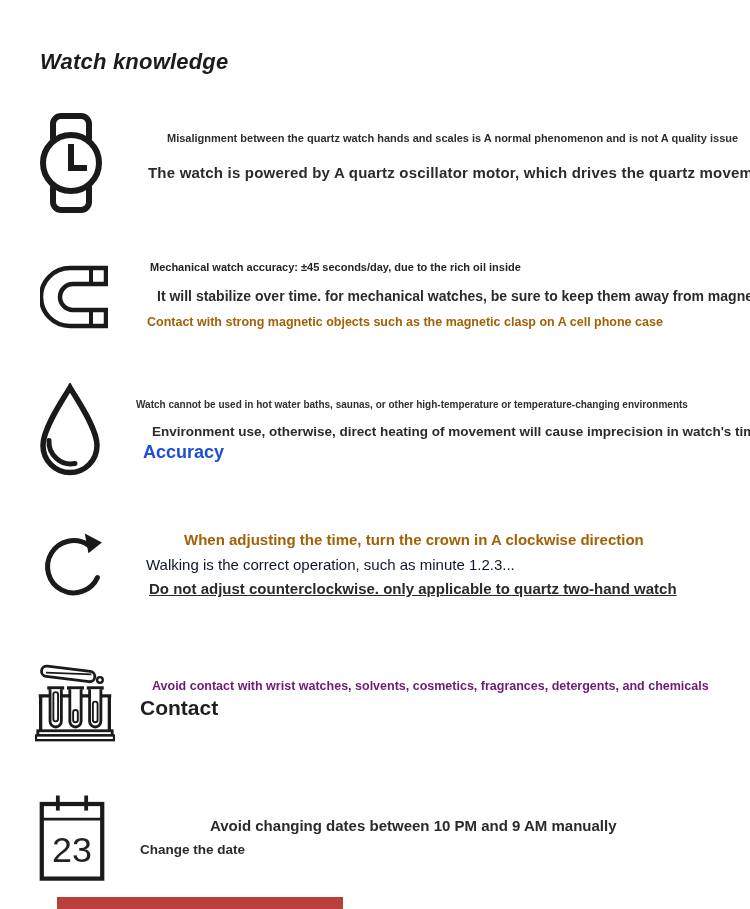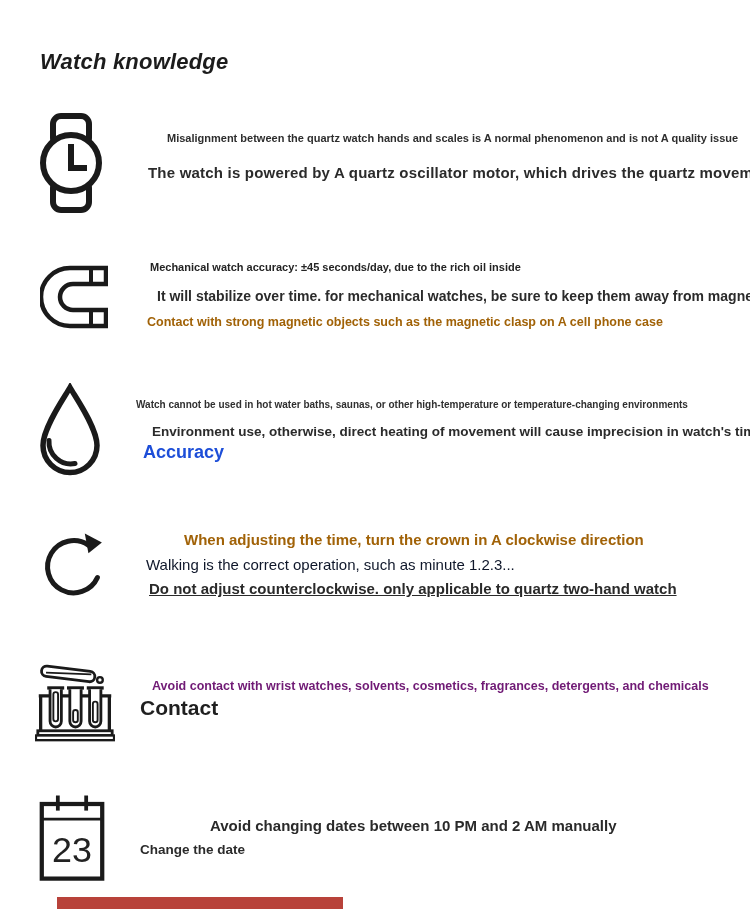--- a/index.html
+++ b/index.html
@@ -117,18 +117,18 @@
 
   <div class="icon i6">
     <svg width="68" height="92" viewBox="0 0 72 94" fill="none" stroke="#1a1a1a">
       <rect x="4" y="11" width="64" height="79" fill="#ffffff" stroke-width="4.5"></rect>
       <line x1="21" y1="2" x2="21" y2="18" stroke-width="4"></line>
       <line x1="51" y1="2" x2="51" y2="18" stroke-width="4"></line>
       <line x1="4" y1="27" x2="68" y2="27" stroke-width="3"></line>
       <text x="36" y="72" text-anchor="middle" font-size="38" fill="#222222" stroke="none" font-family="Liberation Sans, sans-serif" font-weight="400">23</text>
     </svg>
   </div>
-  <div class="abs s6l1">Avoid changing dates between 10 PM and 2 AM manually</div>
+  <div class="abs s6l1">Avoid changing dates between 10 PM and 9 AM manually</div>
   <div class="abs s6l2">Change the date</div>
 
   <div class="abs red-banner"></div>
 
 </div>
 
 </body></html>

